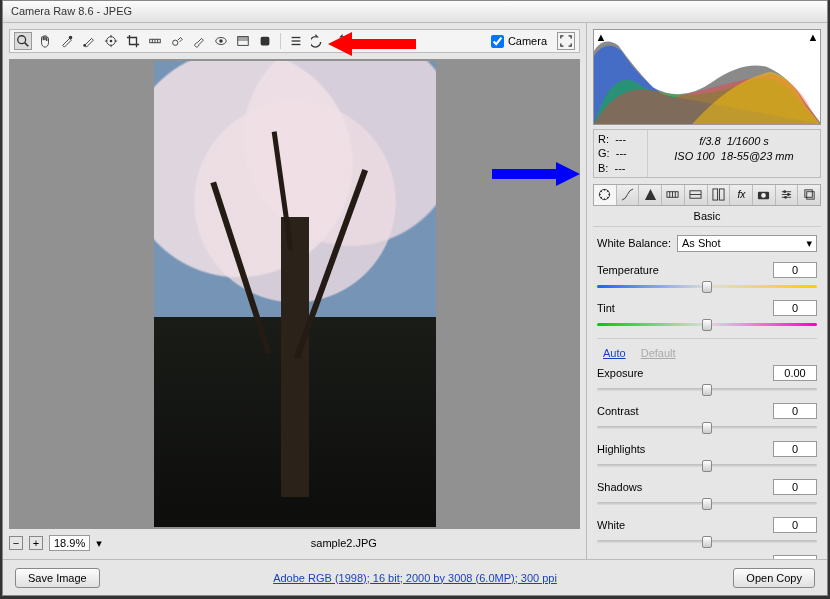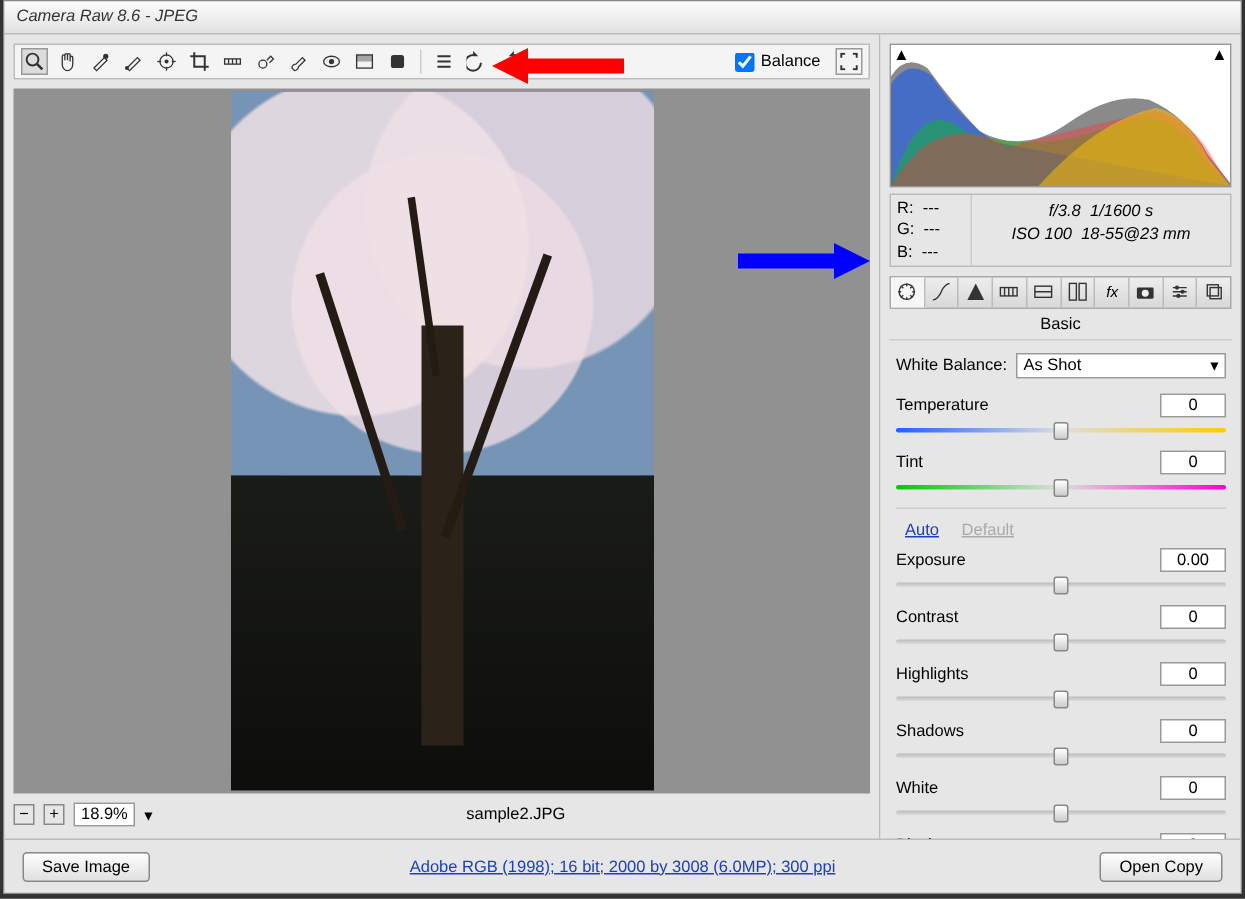--- a/index.html
+++ b/index.html
@@ -1,18 +1,18 @@
 <!DOCTYPE html>
 <html><head>
 <meta charset="utf-8">
 <style>
   * { box-sizing: border-box; margin: 0; padding: 0; font-family: Tahoma, Arial, sans-serif; font-size: 11px; }
   body { width: 830px; height: 599px; background: #333; overflow: hidden; }
   .window { width: 826px; height: 596px; margin-left: 2px; background: #e6e6e6; border: 1px solid #888; display: flex; flex-direction: column; }
-  .titlebar { height: 22px; background: linear-gradient(#fcfcfc,#e2e2e2); border-bottom: 1px solid #bbb; padding: 4px 8px; color: #333; position: relative; font-style: italic; }
+  .titlebar { height: 22px; background: linear-gradient(#fcfcfc,#e2e2e2); border-bottom: 1px solid #bbb; padding: 4px 8px; color: #333; position: relative; }
   .content { flex: 1; display: flex; min-height: 0; }
   .left { flex: 1; background: #e6e6e6; display: flex; flex-direction: column; border-right: 1px solid #bbb; padding: 6px; }
   .toolbar { height: 24px; background: #f4f4f4; border: 1px solid #bbb; display: flex; align-items: center; padding: 0 4px; gap: 4px; position: relative; }
   .tool { width: 18px; height: 18px; display: flex; align-items: center; justify-content: center; color: #333; cursor: pointer; }
   .tool.active { background: #dcdcdc; border: 1px solid #999; }
   .tool svg { width: 14px; height: 14px; }
   .sep { width: 1px; height: 16px; background: #ccc; margin: 0 2px; }
   .preview-chk { margin-left: auto; display: flex; align-items: center; gap: 4px; }
   .fs { width: 18px; height: 18px; border: 1px solid #999; margin-left: 6px; display:flex;align-items:center;justify-content:center;cursor:pointer; }
   .image-area { flex: 1; background: #919191; margin-top: 6px; display: flex; align-items: center; justify-content: center; position: relative; overflow: hidden; }
@@ -151,21 +151,21 @@
             </svg>
           </div>
         <div class="tool">
             <svg viewBox="0 0 16 16">
               <path d="M11 3a6 6 0 11-6 6" fill="none" stroke="#333" stroke-width="1.5"></path>
               <path d="M11 0v4H7z" fill="#333"></path>
             </svg>
           </div>
         <div class="preview-chk">
           <input type="checkbox" checked="" style="">
-          <span>Balance</span>
+          <span>Camera</span>
         </div>
         <div class="fs">
             <svg viewBox="0 0 14 14" width="12" height="12">
               <path d="M1 4V1h3M10 1h3v3M13 10v3h-3M4 13H1v-3" fill="none" stroke="#333" stroke-width="1.5"></path>
             </svg>
           </div>
       </div>
 
       <div class="image-area">
         <div class="photo">

